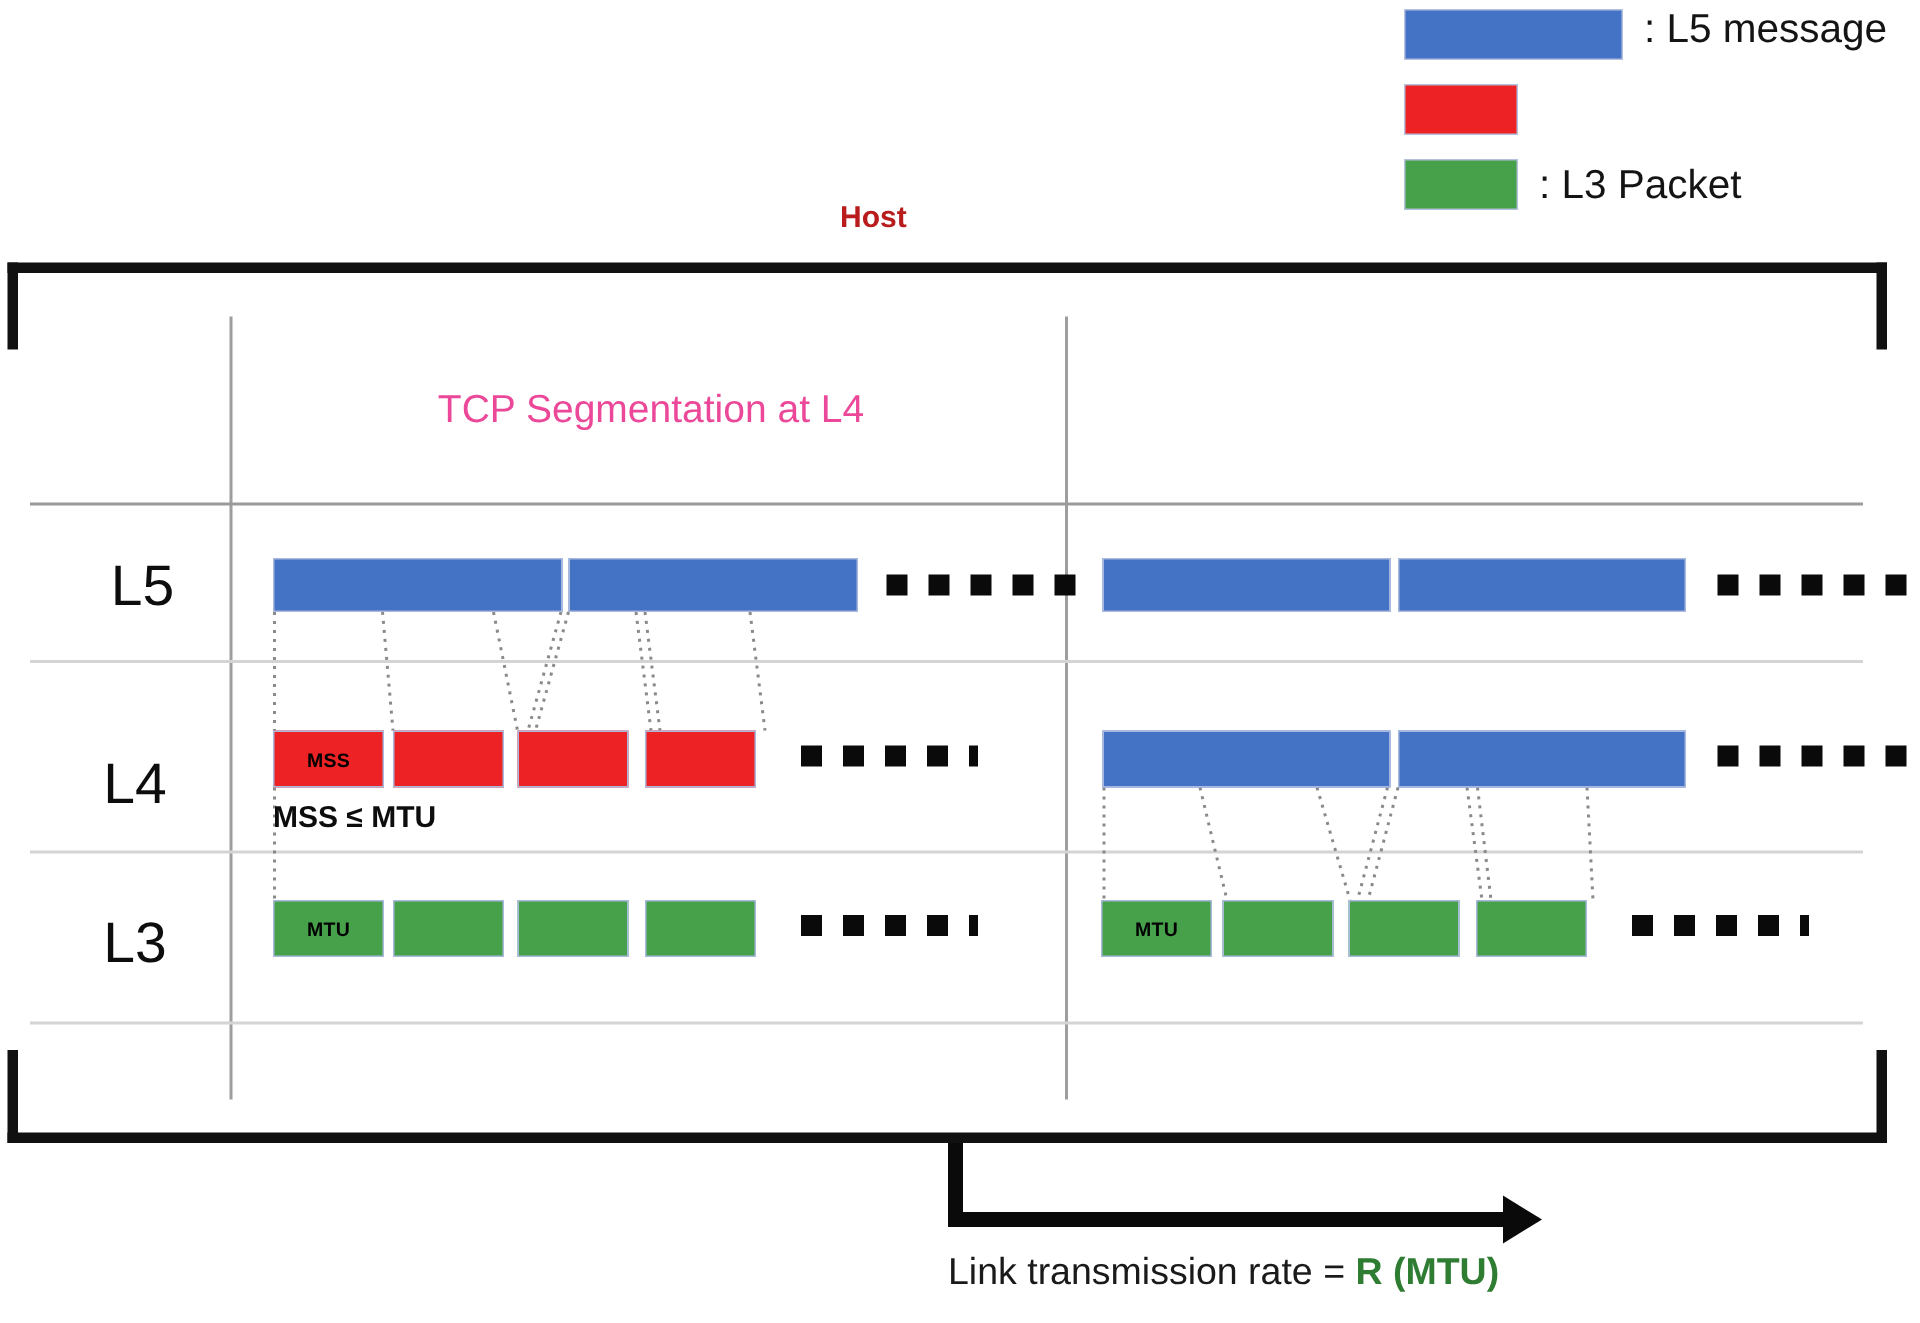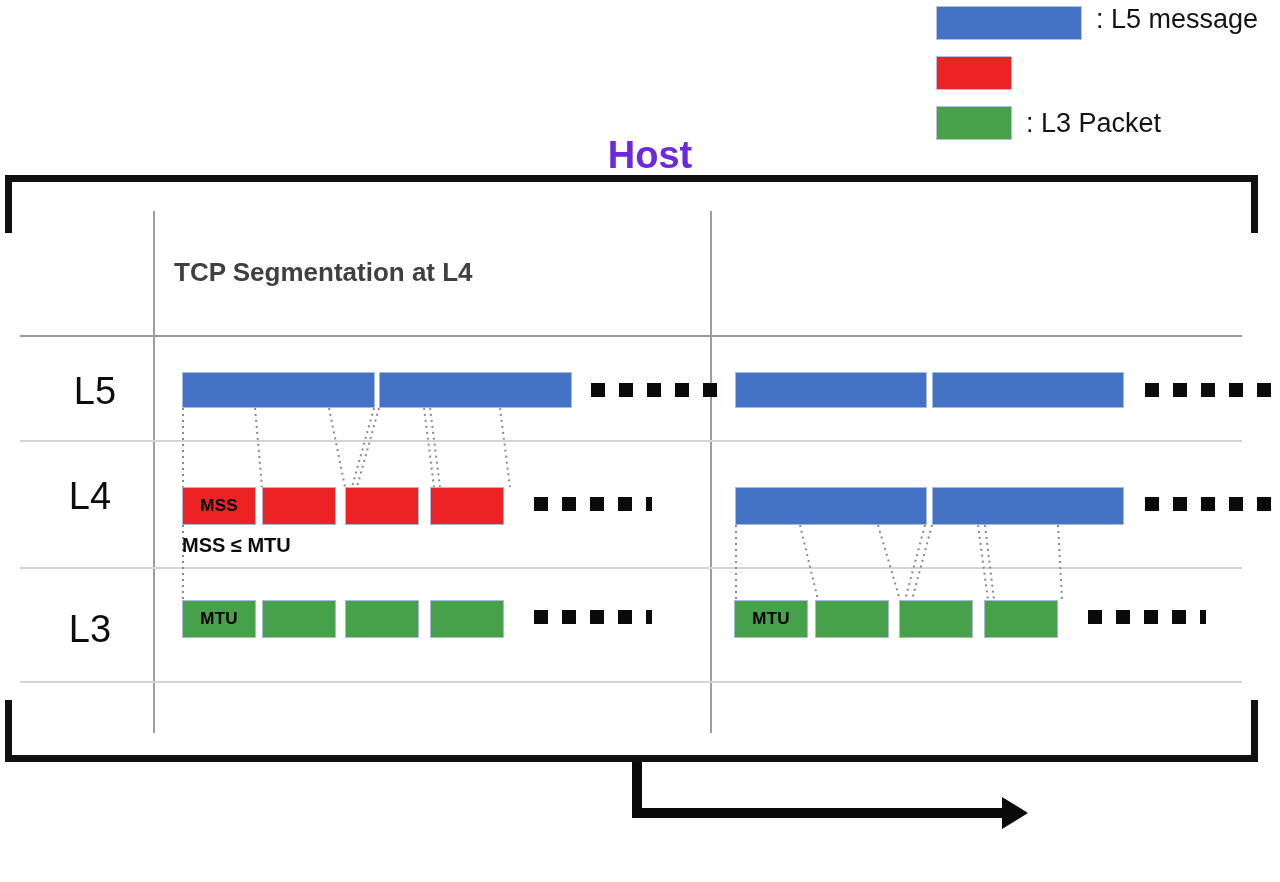--- a/index.html
+++ b/index.html
@@ -29,61 +29,61 @@
   .legend-label {
     font-size: 27px;
     line-height: 1;
     color: #141414;
     white-space: nowrap;
     font-family: "Liberation Sans", sans-serif;
   }
 
   
   #host-title {
-    font-size: 38px;
+    font-size: 20px;
     font-weight: bold;
-    color: #6d28d9;
-    text-align: center;
+    color: #b91c1c;
+    text-align: left;
     white-space: nowrap;
   }
 
   
   .bracket-h { background: #111111; }
   .bracket-v { background: #111111; }
 
   
   .hline { background: #d4d4d4; height: 2px; }
   .hline.strong { background: #9a9a9a; height: 2px; }
   .vline { background: #9e9e9e; width: 2px; }
 
   
   .col-header {
     font-size: 26px;
-    color: #404040;
+    color: #ec4899;
+    text-align: center;
     line-height: 1.32;
     white-space: pre-line;
-    font-weight: bold;
   }
 
   
   .layer-label {
     font-size: 38px;
     color: #0d0d0d;
     text-align: center;
     line-height: 1;
   }
 
   
   .unit {
     box-sizing: border-box;
     border: 1px solid #a9b8dd;
     display: flex;
     align-items: center;
     justify-content: center;
-    font-size: 17px;
+    font-size: 13px;
     font-weight: bold;
     color: #000;
     letter-spacing: .2px;
   }
 
   
   .dot {
     background: #0a0a0a;
   }
 
@@ -149,21 +149,21 @@
   <div class="abs vline" style="left:710px; top:211px; height:522px;"></div>
 
   <div class="abs hline strong" style="left:20px; top:335px; width:1222px;"></div>
   <div class="abs hline" style="left:20px; top:440px; width:1222px;"></div>
   <div class="abs hline" style="left:20px; top:567px; width:1222px;"></div>
   <div class="abs hline" style="left:20px; top:681px; width:1222px;"></div>
 
   <div class="col-header abs" style="left:174px; top:255px; width:520px;">TCP Segmentation at L4</div>
 
   <div class="layer-label abs" style="left:45px; top:372px; width:100px;">L5</div>
-  <div class="layer-label abs" style="left:40px; top:477px; width:100px;">L4</div>
+  <div class="layer-label abs" style="left:40px; top:504px; width:100px;">L4</div>
   <div class="layer-label abs" style="left:40px; top:610px; width:100px;">L3</div>
 
   <svg class="leaders" width="1280" height="882">
     <g stroke="#8a8a8a" stroke-width="2" stroke-dasharray="2,4" fill="none">
 
       <path d="M183,408 L183,487"></path>
       <path d="M255,408 L262,487"></path>
       <path d="M329,408 L345,487"></path>
       <path d="M374,408 L352,487"></path>
       <path d="M379,408 L357,487"></path>
@@ -262,14 +262,17 @@
       <span class="dot" style="width:6px;height:14px;display:block;"></span>
     </div>
   </div>
 
   <div class="abs" style="left:0; top:0;">
     <div class="abs arrow-line" style="left:632px; top:762px; width:10px; height:56px;"></div>
     <div class="abs arrow-line" style="left:632px; top:808px; width:372px; height:10px;"></div>
     <div class="abs arrow-head" style="left:1002px; top:797px;"></div>
   </div>
 
+  <div id="rate-caption" class="abs" style="left:632px; top:834px;">
+    <span class="plain">Link transmission rate = </span><span class="accent">R (MTU)</span>
+  </div>
 
 </div>
 
 </body></html>

